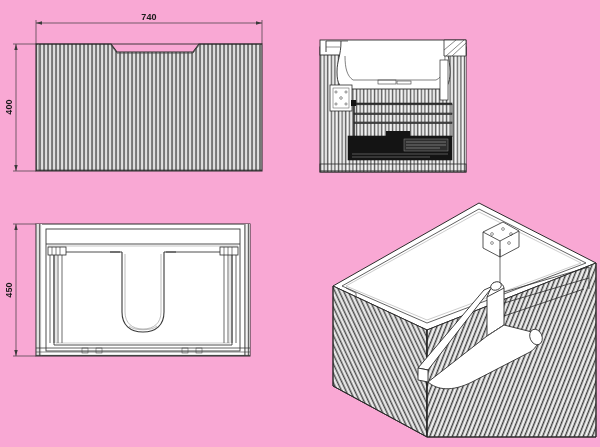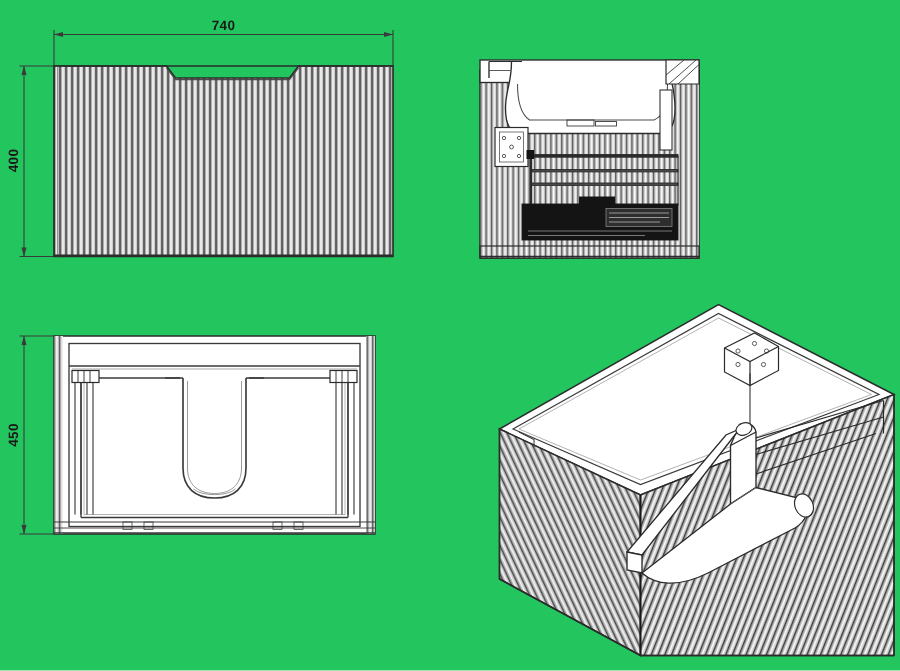--- a/index.html
+++ b/index.html
@@ -5,21 +5,21 @@
 <style>
   html,body{margin:0;padding:0;background:#ffffff;}
   body{
     width:600px;height:447px;
     font-family:"Liberation Sans", sans-serif;
     overflow:hidden;
     position:relative;
   }
   #sheet{
     position:absolute;left:0;top:0;width:600px;height:447px;
-    background:#22c55e;
+    background:#f9a8d4;
   }
   svg{display:block;}
   .dim-text{
     font-family:"Liberation Sans", sans-serif;
     font-size:9px;
     font-weight:bold;
     fill:#1a1a1a;
     letter-spacing:0.2px;
   }
 </style>

